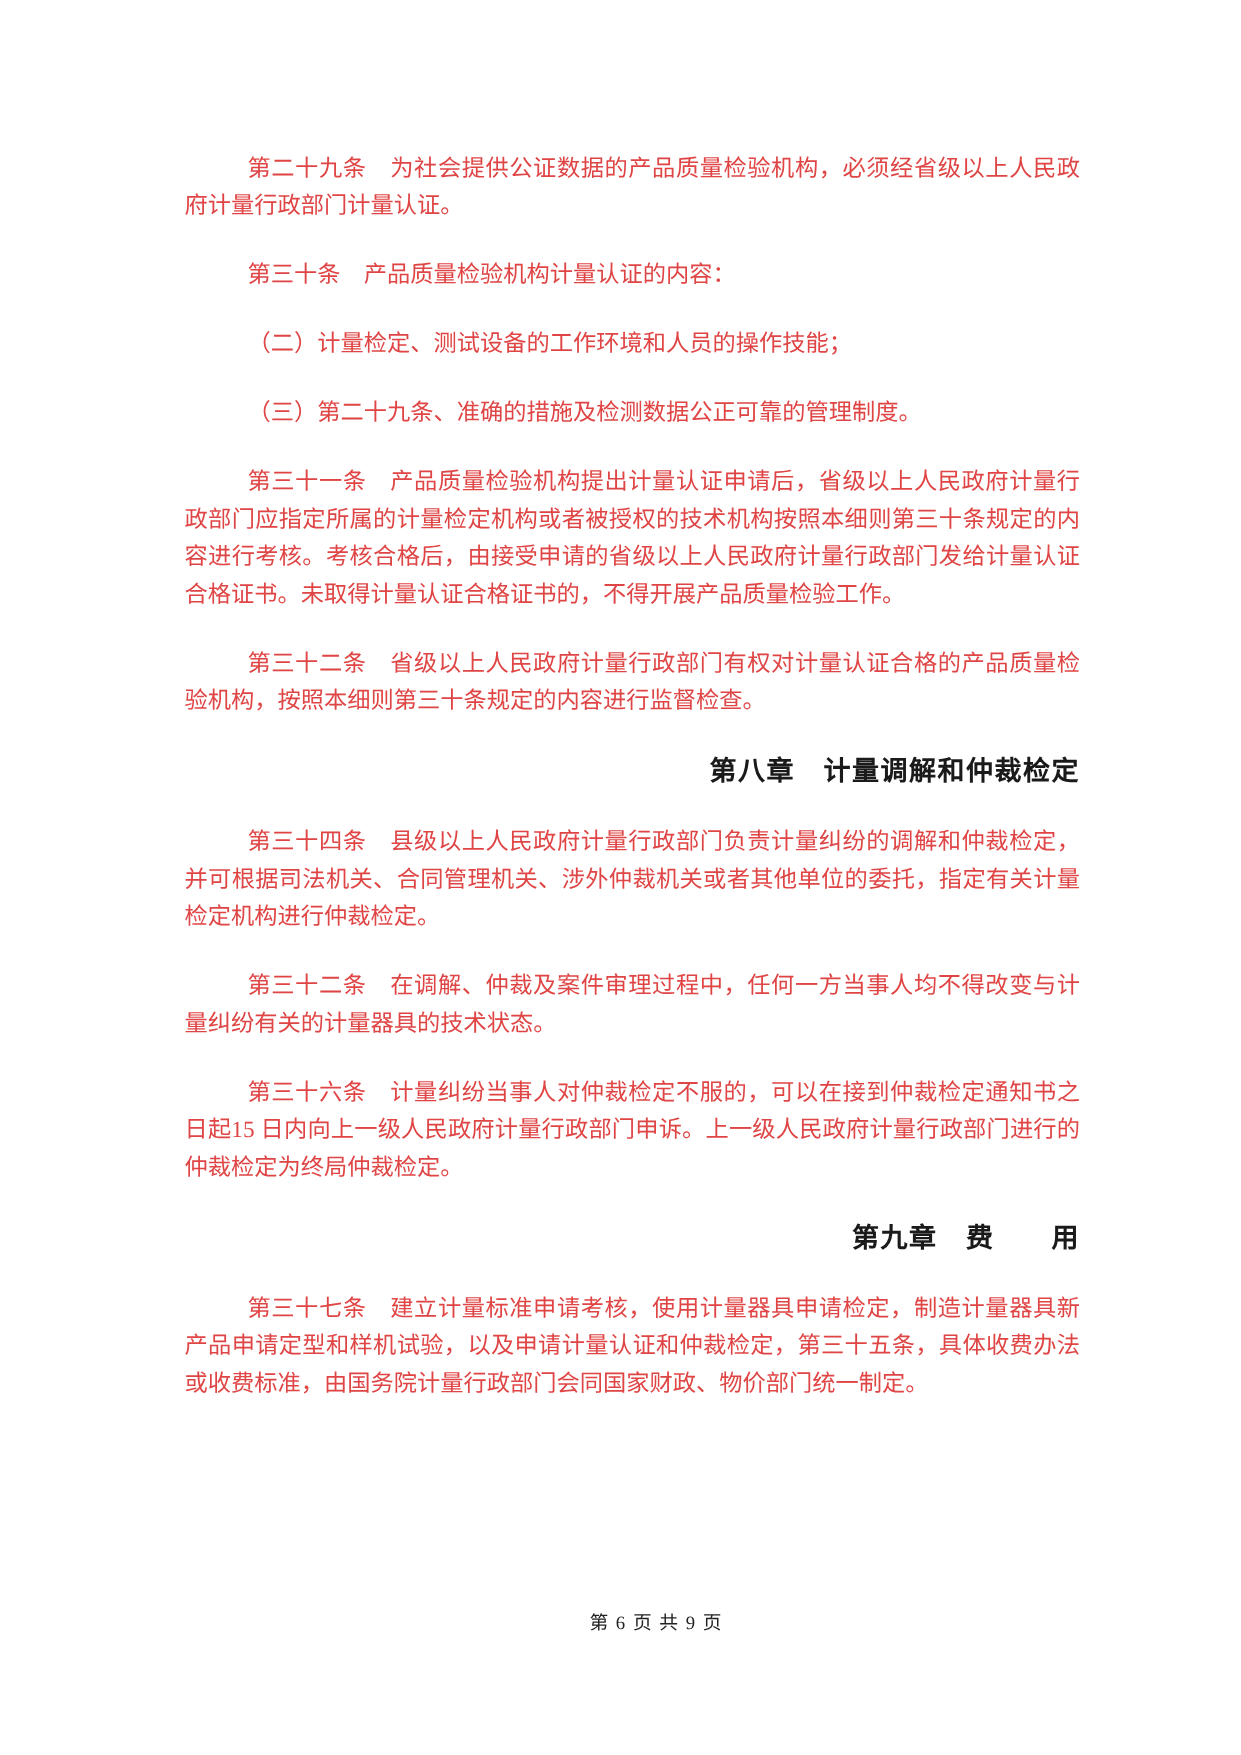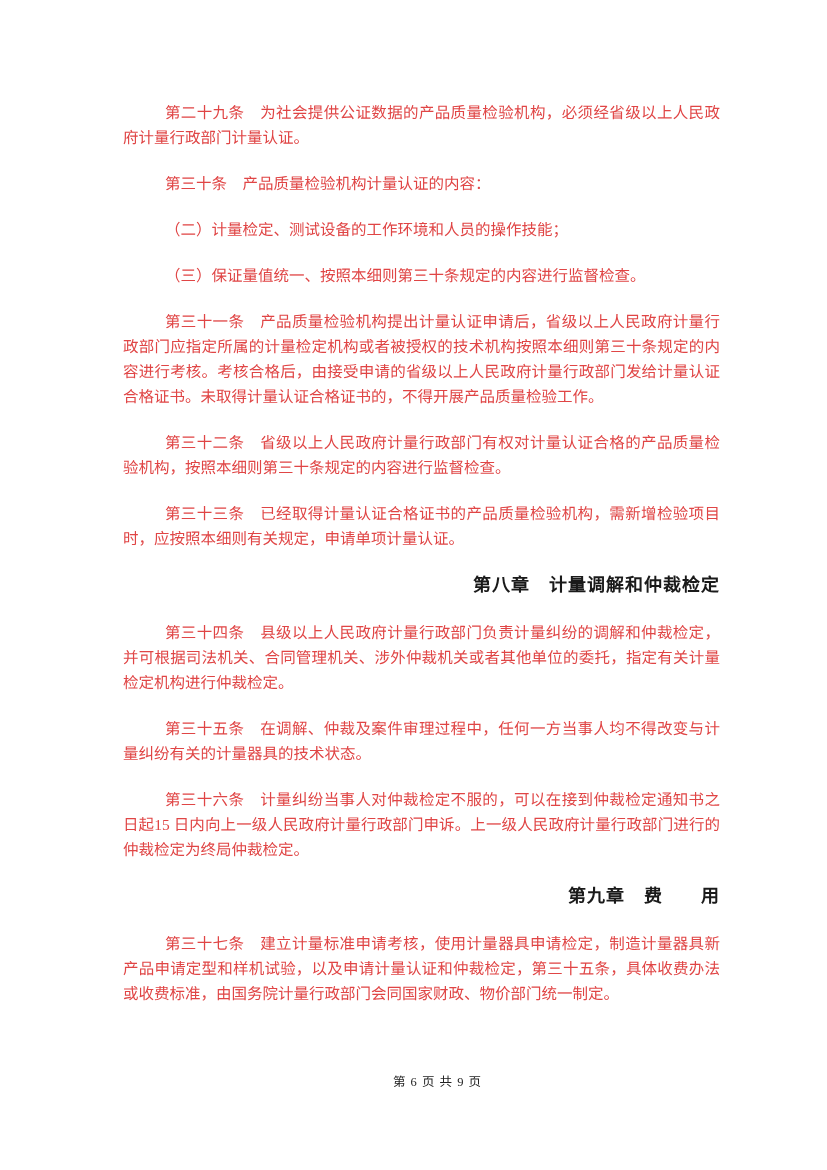--- a/index.html
+++ b/index.html
@@ -49,26 +49,25 @@
   }
 </style>
 </head>
 <body>
 
 <div class="page">
   <article class="doc">
     <p class="para">第二十九条　为社会提供公证数据的产品质量检验机构，必须经省级以上人民政府计量行政部门计量认证。</p>
     <p class="para">第三十条　产品质量检验机构计量认证的内容：</p>
     <p class="para">（二）计量检定、测试设备的工作环境和人员的操作技能；</p>
-    <p class="para">（三）保证量值统一、按照本细则第三十条规定的内容进行监督检查。</p>
+    <p class="para">（三）第二十九条、准确的措施及检测数据公正可靠的管理制度。</p>
     <p class="para">第三十一条　产品质量检验机构提出计量认证申请后，省级以上人民政府计量行政部门应指定所属的计量检定机构或者被授权的技术机构按照本细则第三十条规定的内容进行考核。考核合格后，由接受申请的省级以上人民政府计量行政部门发给计量认证合格证书。未取得计量认证合格证书的，不得开展产品质量检验工作。</p>
     <p class="para">第三十二条　省级以上人民政府计量行政部门有权对计量认证合格的产品质量检验机构，按照本细则第三十条规定的内容进行监督检查。</p>
-    <p class="para">第三十三条　已经取得计量认证合格证书的产品质量检验机构，需新增检验项目时，应按照本细则有关规定，申请单项计量认证。</p>
     <h2 class="chapter">第八章　计量调解和仲裁检定</h2>
     <p class="para">第三十四条　县级以上人民政府计量行政部门负责计量纠纷的调解和仲裁检定，并可根据司法机关、合同管理机关、涉外仲裁机关或者其他单位的委托，指定有关计量检定机构进行仲裁检定。</p>
-    <p class="para">第三十五条　在调解、仲裁及案件审理过程中，任何一方当事人均不得改变与计量纠纷有关的计量器具的技术状态。</p>
+    <p class="para">第三十二条　在调解、仲裁及案件审理过程中，任何一方当事人均不得改变与计量纠纷有关的计量器具的技术状态。</p>
     <p class="para">第三十六条　计量纠纷当事人对仲裁检定不服的，可以在接到仲裁检定通知书之日起15 日内向上一级人民政府计量行政部门申诉。上一级人民政府计量行政部门进行的仲裁检定为终局仲裁检定。</p>
     <h2 class="chapter">第九章　费　　用</h2>
     <p class="para">第三十七条　建立计量标准申请考核，使用计量器具申请检定，制造计量器具新产品申请定型和样机试验，以及申请计量认证和仲裁检定，第三十五条，具体收费办法或收费标准，由国务院计量行政部门会同国家财政、物价部门统一制定。</p>
   </article>
 
   <footer class="footer">第 6 页 共 9 页</footer>
 </div>
 
 </body></html>

